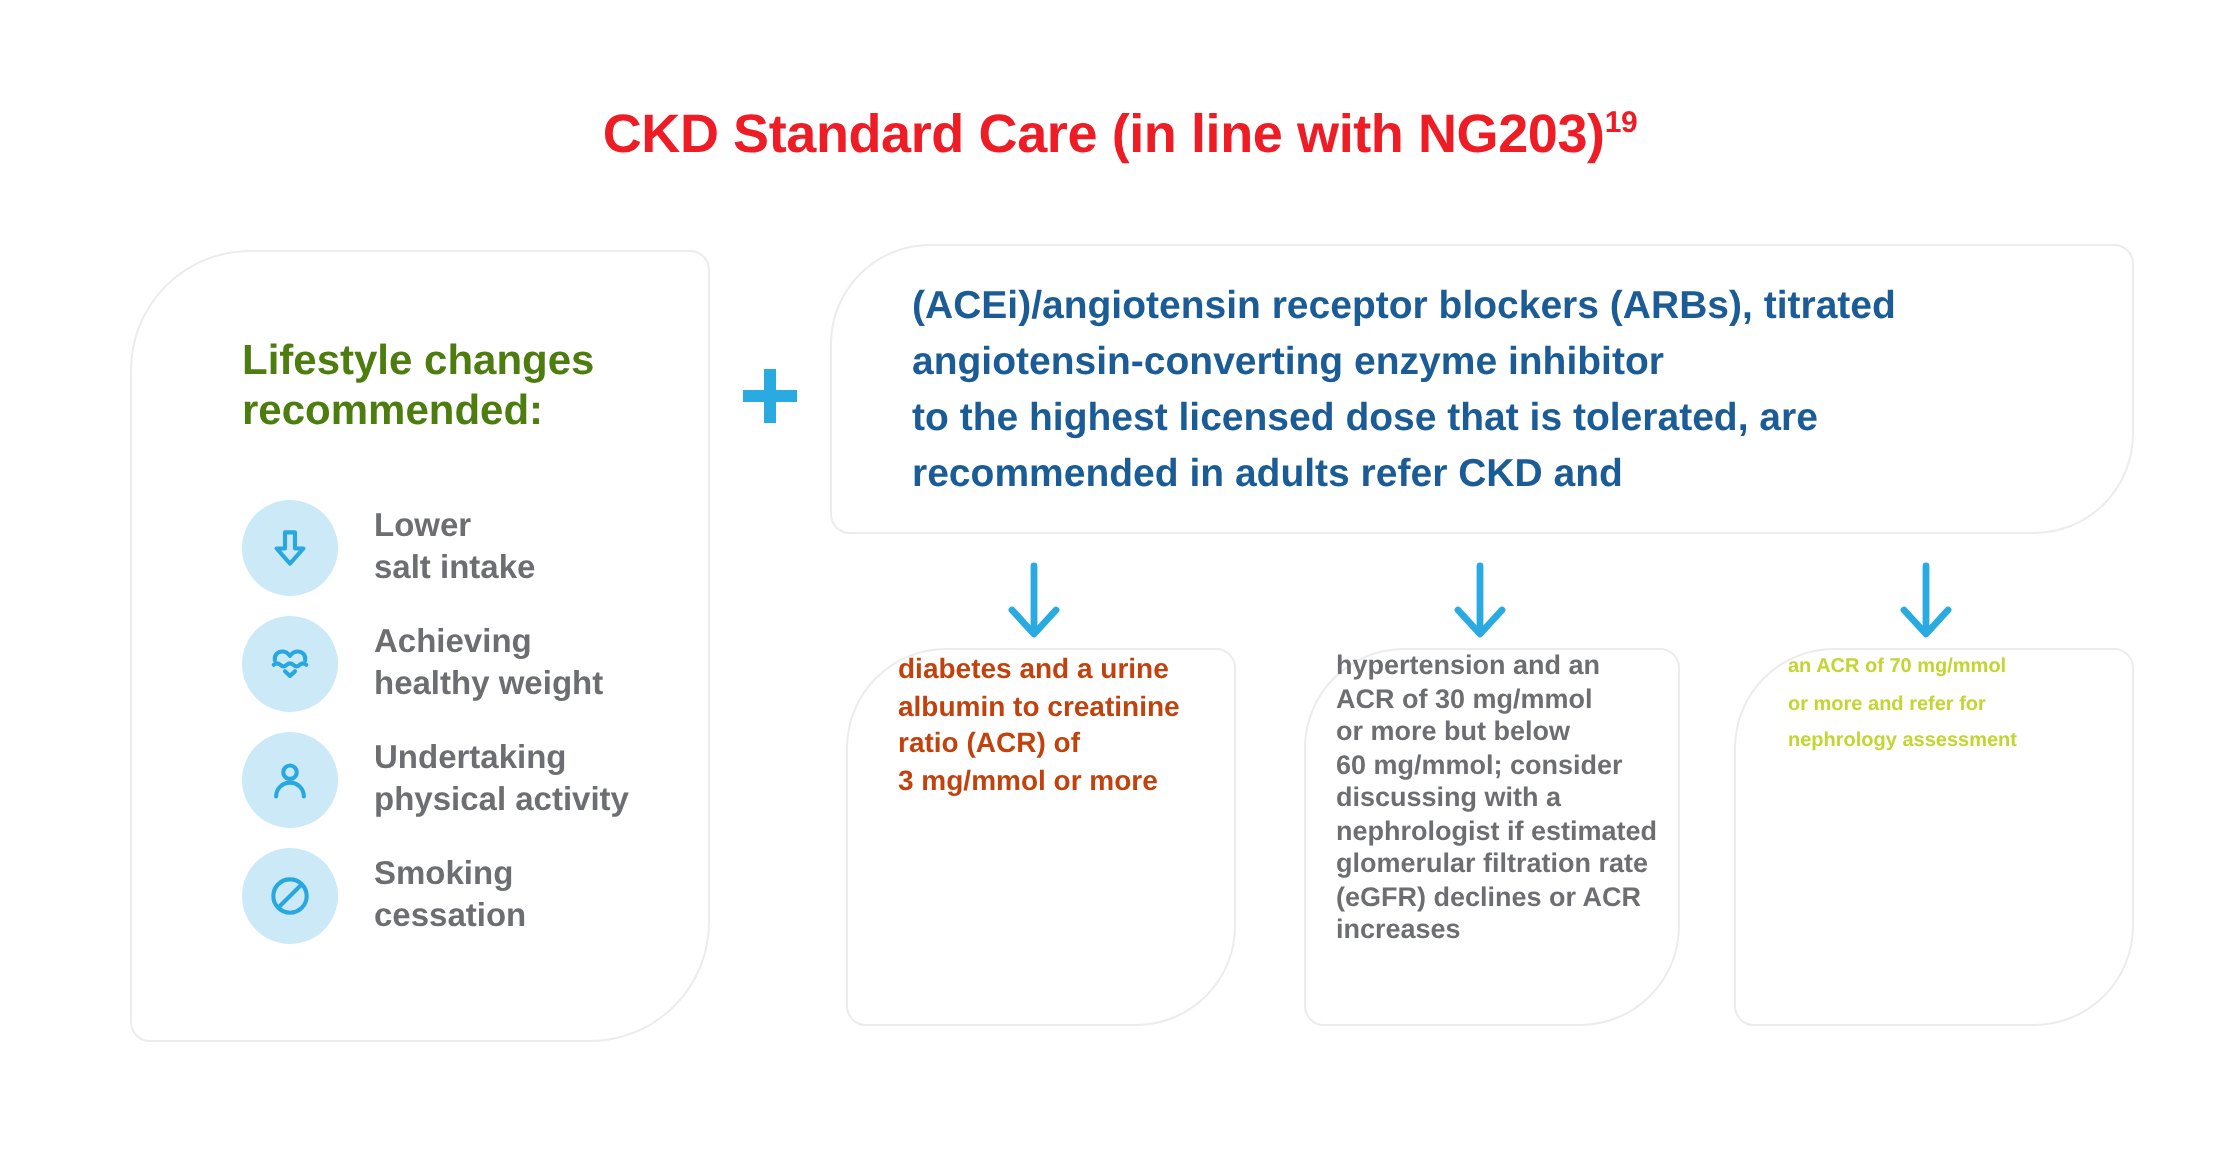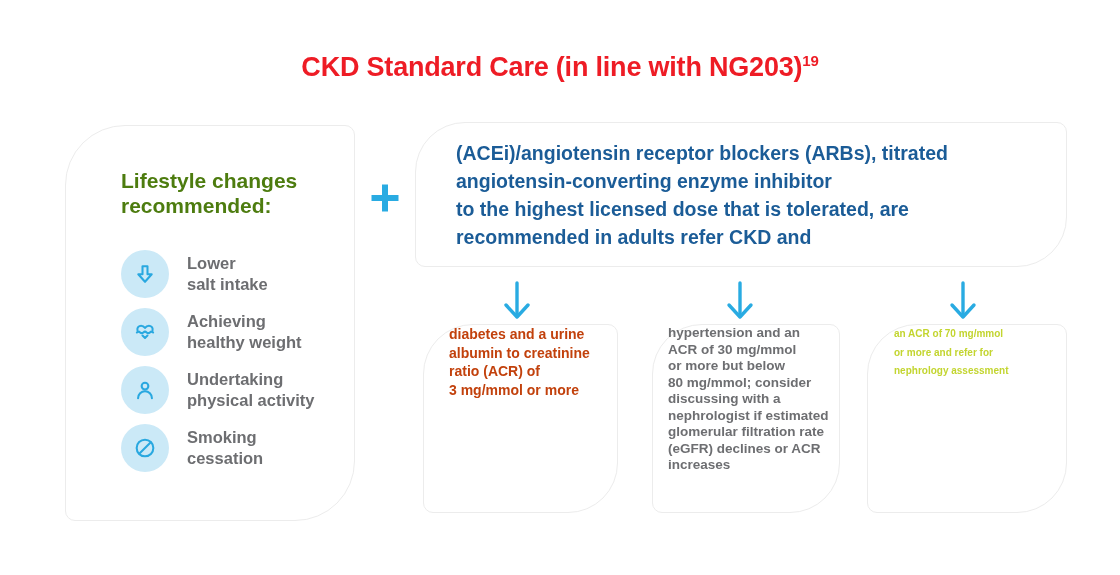--- a/index.html
+++ b/index.html
@@ -169,21 +169,21 @@
       <div>ratio (ACR) of</div>
       <div>3 mg/mmol or more</div>
     </div>
   </div>
 
   <div class="leaf branch branch-2">
     <div class="branch-text" style="color: rgb(109, 110, 113);">
       <div>hypertension and an</div>
       <div>ACR of 30 mg/mmol</div>
       <div>or more but below</div>
-      <div>80 mg/mmol; consider</div>
+      <div>60 mg/mmol; consider</div>
       <div>discussing with a</div>
       <div>nephrologist if estimated</div>
       <div>glomerular filtration rate</div>
       <div>(eGFR) declines or ACR</div>
       <div>increases</div>
     </div>
   </div>
 
   <div class="leaf branch branch-3">
     <div class="branch-text" style="color: rgb(195, 213, 48);">

